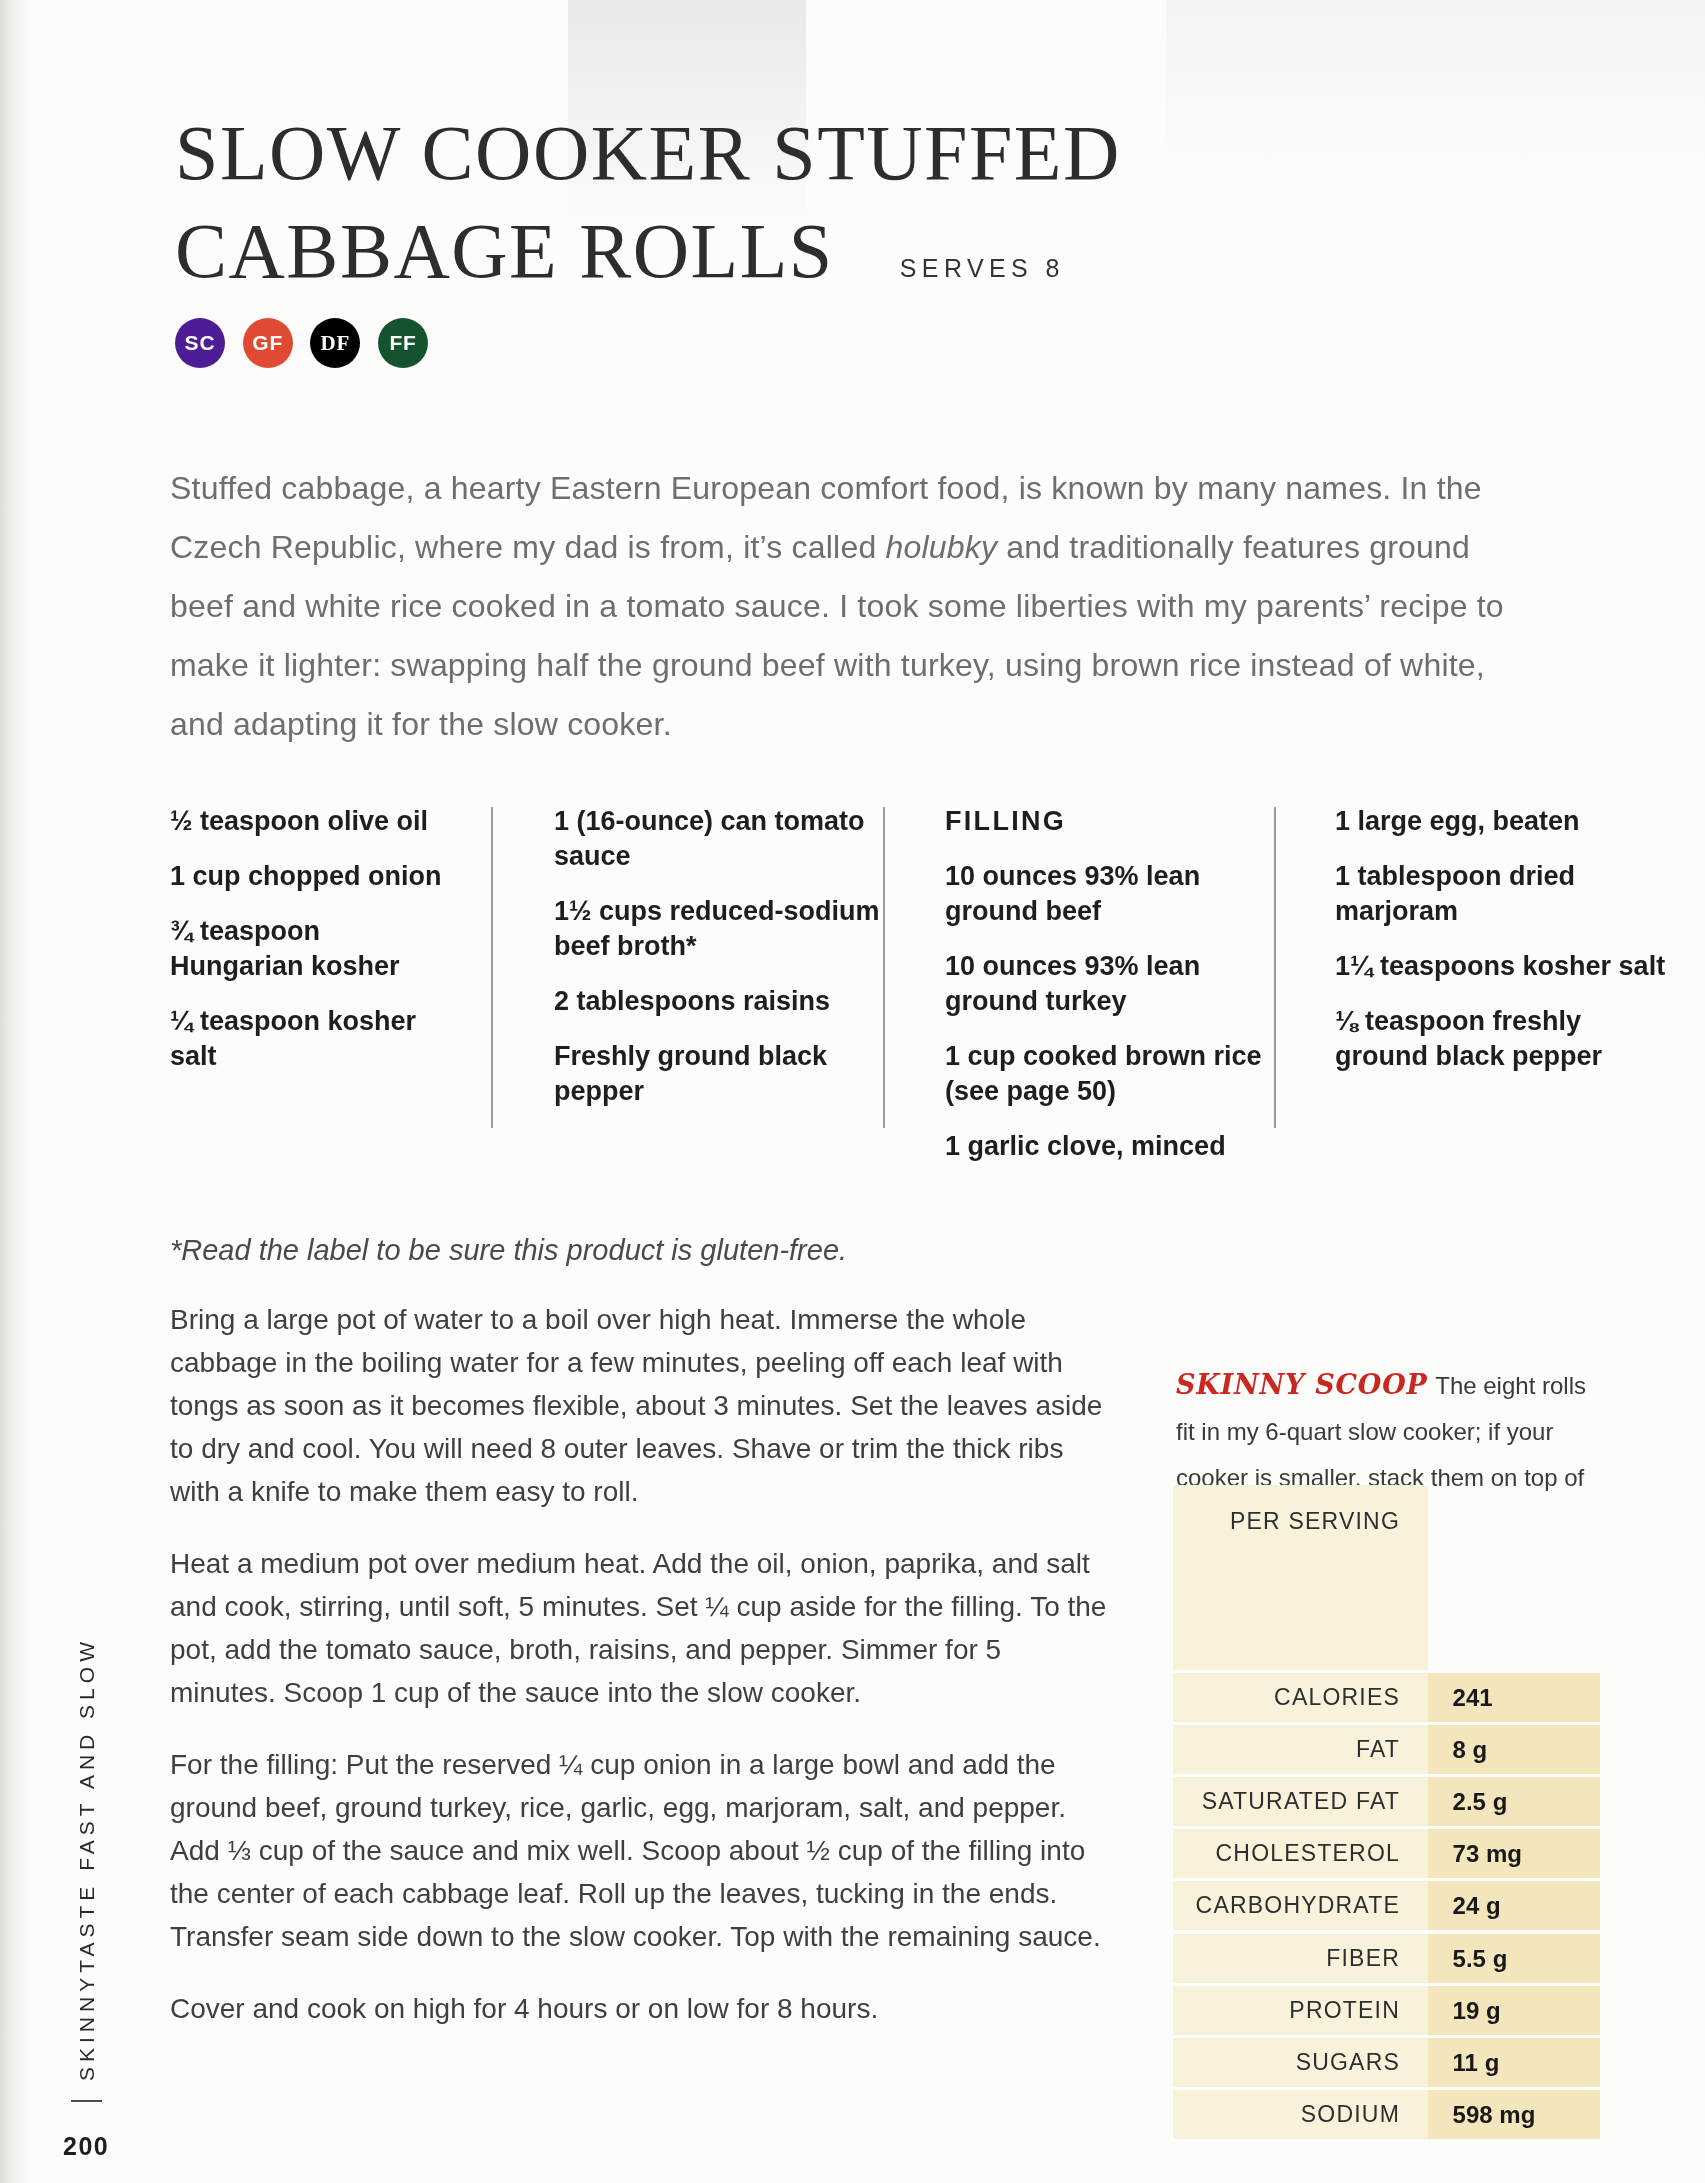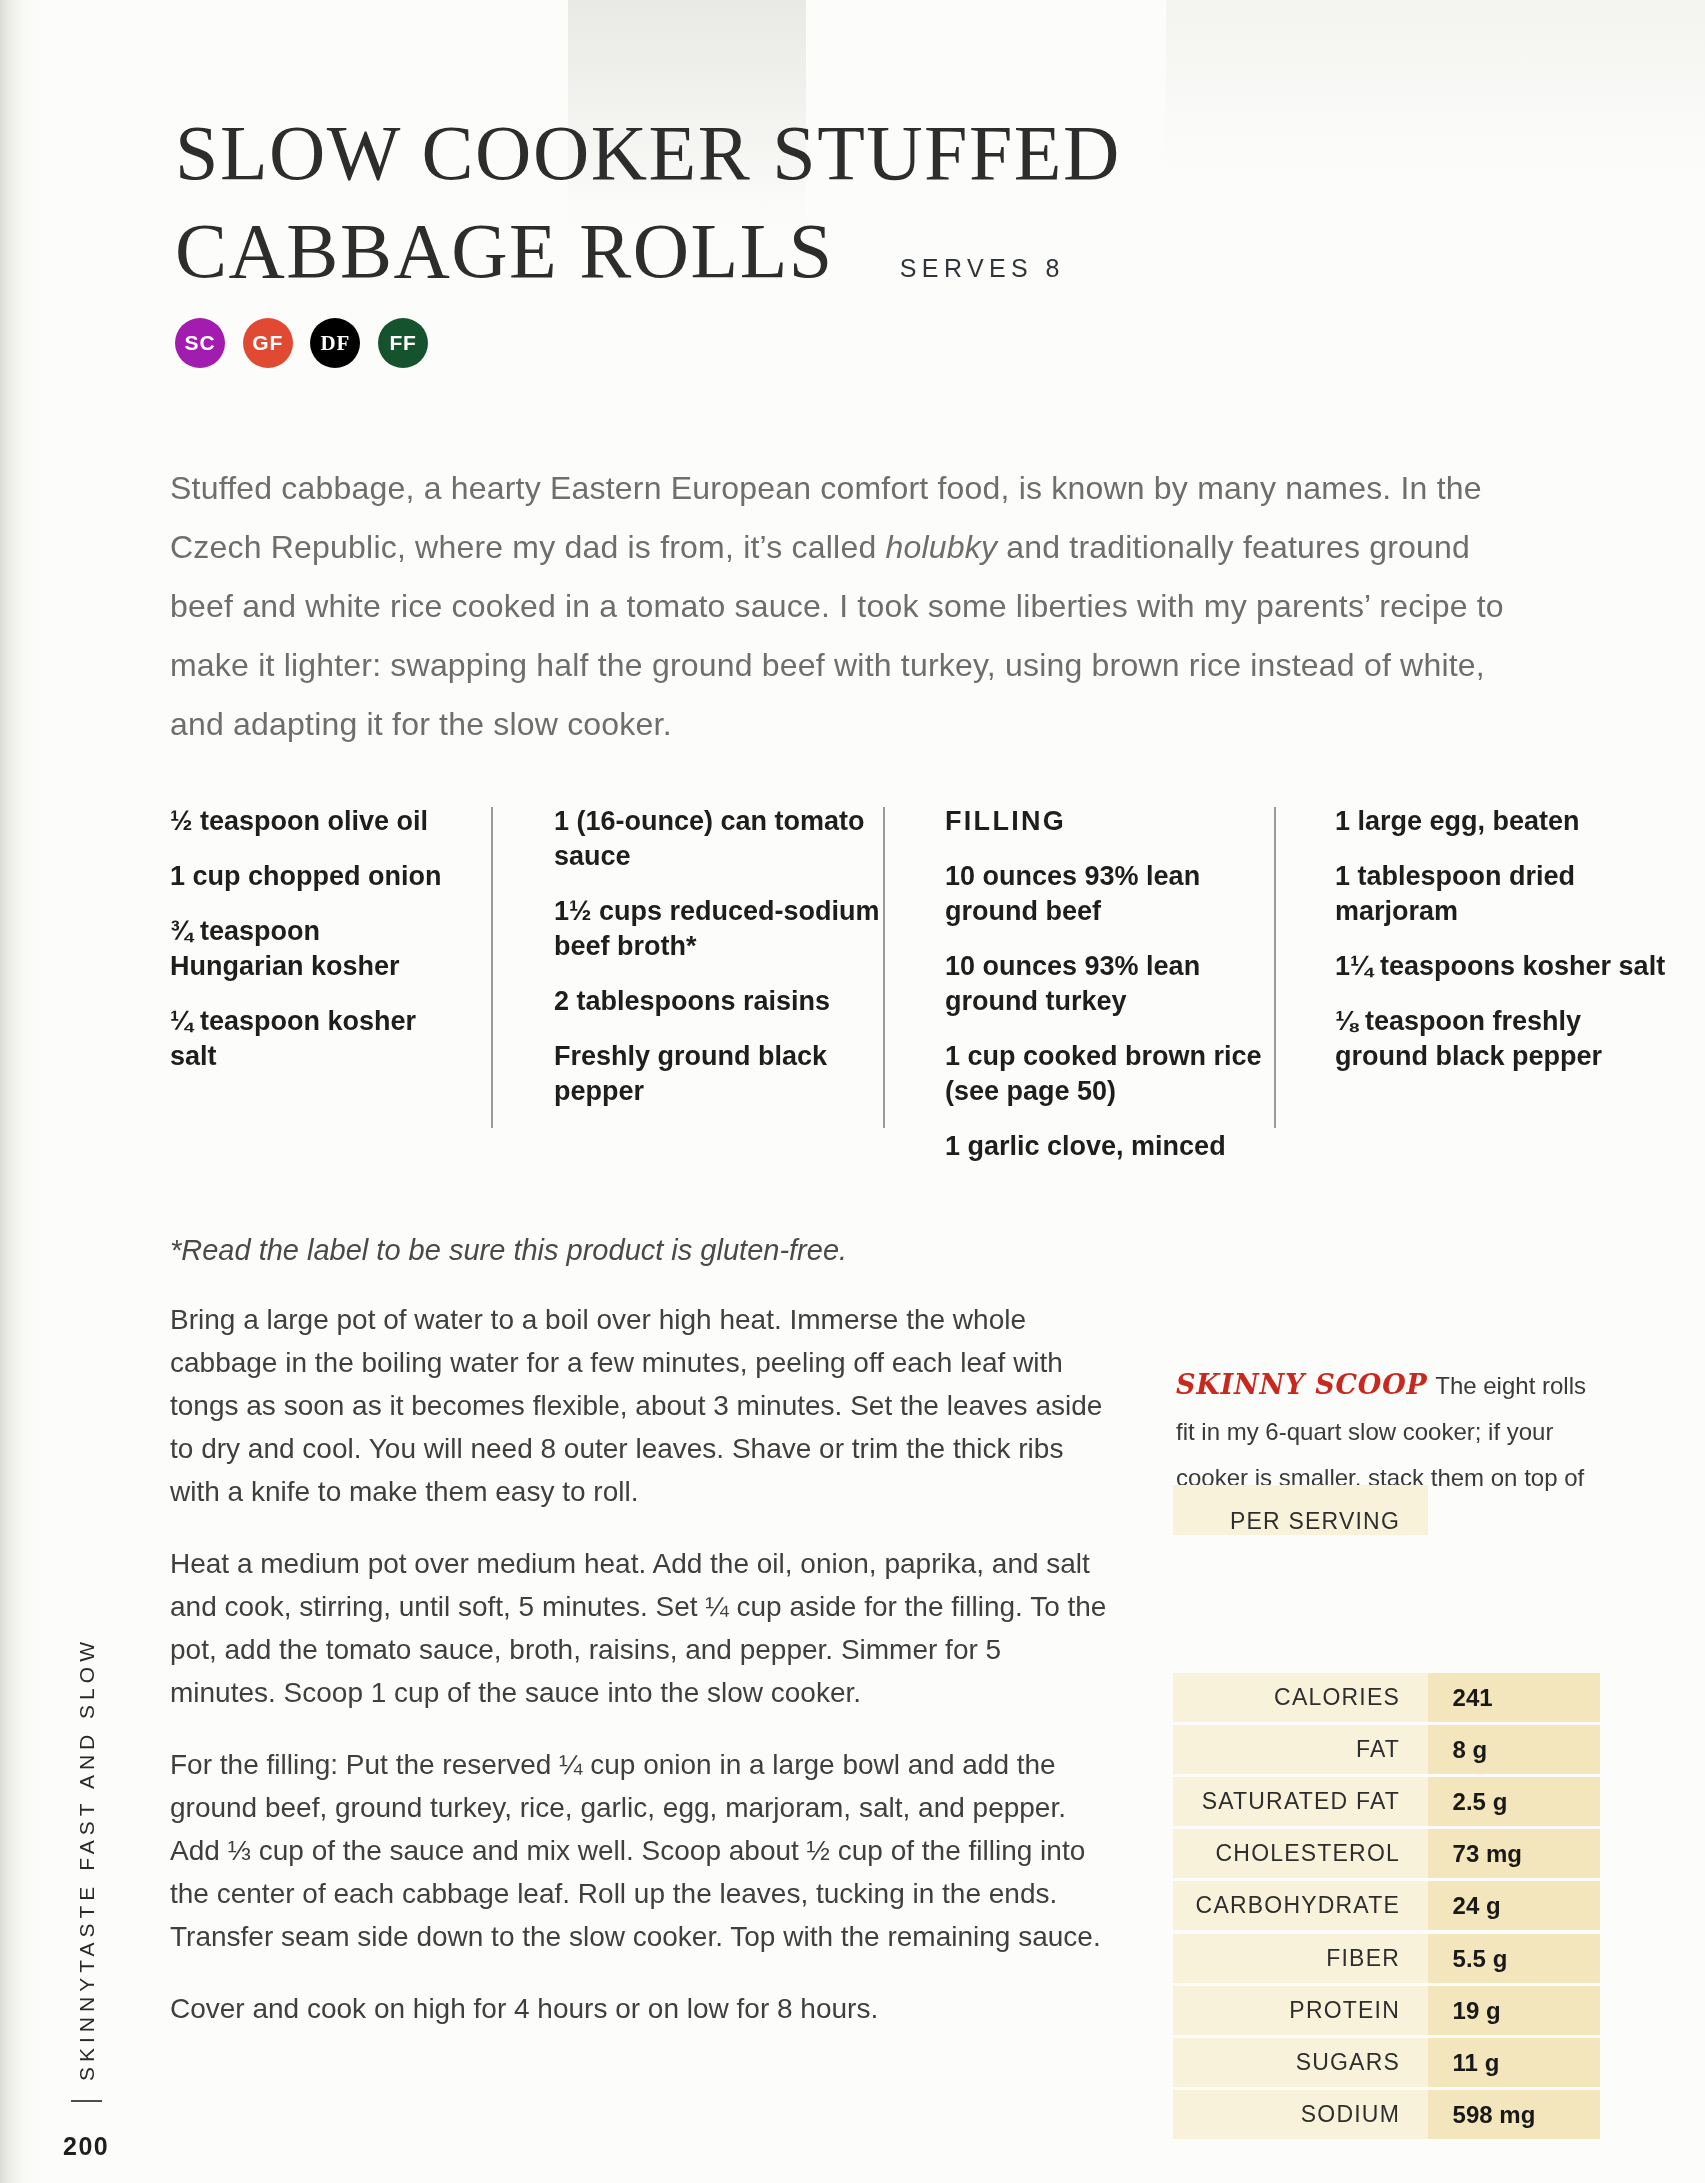--- a/index.html
+++ b/index.html
@@ -79,21 +79,21 @@
            font-size:24px; line-height:46px; color:#3a3a3a; }
   .scoop-label {
     font-family:"DejaVu Serif","Liberation Serif",serif;
     font-weight:bold; font-style:italic; font-size:27px;
     color:#c9281f; letter-spacing:0.8px; margin-right:7.7px;
   }
   
   .nutrition { position:absolute; left:1173px; top:1485px; width:427px;
                display:flex; flex-direction:column; gap:3.1px; }
   .nrow { display:flex; gap:0; height:49px; }
-  .nrow-header { height:185px;flex-direction:column; }
+  .nrow-header { height:185px; }
   .ncell-label {
     width:255px; background:#f9f2db;
     display:flex; align-items:center; justify-content:flex-end;
     padding-right:28px;
     font-size:23px; letter-spacing:1.2px; color:#2e2e2e;
   }
   .ncell-value {
     width:172px; background:#f3e6bc;
     display:flex; align-items:center;
     padding-left:24.6px;
@@ -121,21 +121,21 @@
   <div class="band-top"></div>
   <div class="band-top-right"></div>
 
   <div class="title-line1">SLOW COOKER STUFFED</div>
   <div class="title-row2">
     <span class="title-line2">CABBAGE ROLLS</span>
     <span class="serves">SERVES 8</span>
   </div>
 
   <div class="badges">
-    <div class="badge" style="background: #a21caf;">SC</div>
+    <div class="badge" style="background: #4c1d95;">SC</div>
     <div class="badge" style="background: rgb(224, 74, 51);">GF</div>
     <div class="badge" style="background: #000000; font-family: Liberation Serif, serif;">DF</div>
     <div class="badge" style="background: #14532d;">FF</div>
   </div>
 
   <div class="intro">
     <span>Stuffed cabbage, a hearty Eastern European comfort food, is known by many names. In the Czech Republic, where my dad is from, it’s called </span><span class="it">holubky</span><span> and traditionally features ground beef and white rice cooked in a tomato sauce. I took some liberties with my parents’ recipe to make it lighter: swapping half the ground beef with turkey, using brown rice instead of white, and adapting it for the slow cooker.</span>
   </div>
 
   <div class="ing-col col1">

